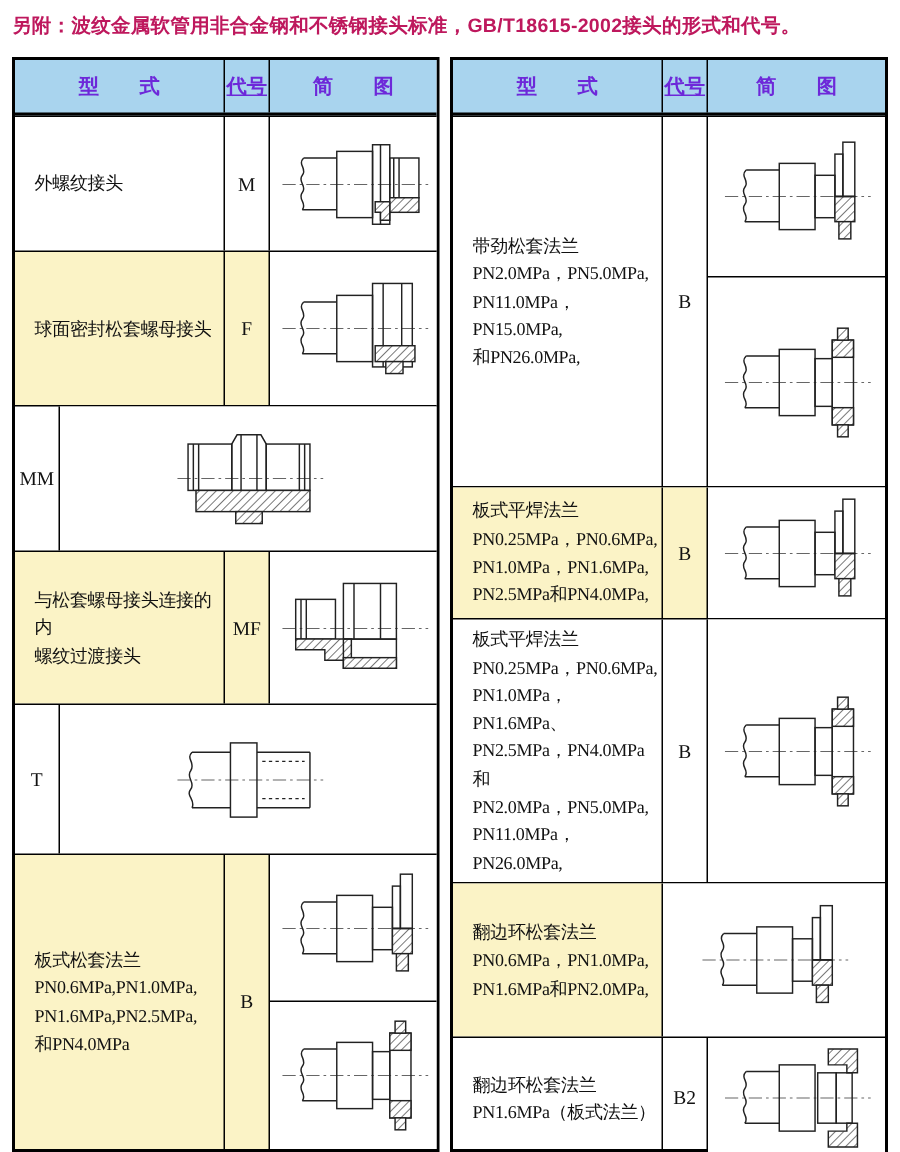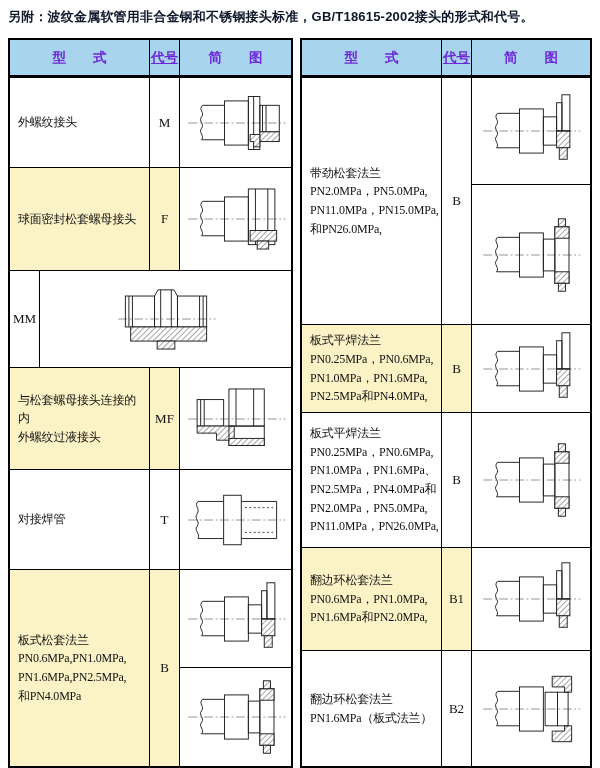--- a/index.html
+++ b/index.html
@@ -6,21 +6,21 @@
   html,body { background:#ffffff; }
   .page {
     position:relative; width:600px; height:768px;
     background:#ffffff; overflow:hidden;
     font-family:"Liberation Serif","DejaVu Serif",serif;
     color:#111;
   }
   .doc-title {
     position:absolute; top:8px; left:8px; width:586px;
     font-family:"Liberation Sans","DejaVu Sans",sans-serif;
-    font-weight:bold; font-size:13px; color:#0f172a; letter-spacing:0.2px;
+    font-weight:bold; font-size:13px; color:#be185d; letter-spacing:0.2px;
     white-space:nowrap;
   }
   .tables { position:absolute; top:38px; left:8px; display:flex; gap:7px; }
   .tbl {
     height:730px; border:2px solid #000; display:flex; flex-direction:column;
     background:#fff;
   }
   .tbl-left  { width:285px; }
   .tbl-right { width:292px; }
   .thead {
@@ -29,21 +29,21 @@
   }
   .th {
     display:flex; align-items:center; justify-content:center;
     font-size:13.5px; font-weight:600; color:#6d28d9;
   }
   .row { display:flex; border-top:1px solid #000; }
   .row:first-of-type { border-top:none; }
   .c-type {
     width:140px; border-right:1px solid #000;
     display:flex; align-items:center;
-    padding:4px 2px 4px 8px;
+    padding:4px 2px 4px 13px;
     font-size:12px; line-height:1.55; letter-spacing:-0.2px;
   }
   .c-type .tx { white-space:pre-line; }
   .c-code {
     width:30px; border-right:1px solid #000;
     display:flex; align-items:center; justify-content:center;
     font-size:13px;
   }
   .c-diag { flex:1; display:flex; flex-direction:column; background:#fff; }
   .dcell { flex:1; display:flex; align-items:center; justify-content:center; }
@@ -190,37 +190,34 @@
                 <use href="#g-cl"></use>
                 <use href="#g-mm"></use>
               </svg>
           </div>
         </div>
       </div>
 
       <div class="row" style="flex:0 0 102px">
         <div class="c-type hl">
             <span class="tx">与松套螺母接头连接的内
-外螺纹过液接头</span>
+螺纹过渡接头</span>
           </div>
         <div class="c-code hl">MF</div>
         <div class="c-diag">
           <div class="dcell">
             <svg class="diag" viewBox="0 0 120 90">
                 <use href="#g-cl"></use>
                 <use href="#g-mf"></use>
               </svg>
           </div>
         </div>
       </div>
 
       <div class="row" style="flex:0 0 100px">
-        <div class="c-type">
-            <span class="tx">对接焊管</span>
-          </div>
         <div class="c-code">T</div>
         <div class="c-diag">
           <div class="dcell">
             <svg class="diag" viewBox="0 0 120 90">
                 <use href="#g-cl"></use>
                 <use href="#g-t"></use>
               </svg>
           </div>
         </div>
       </div>
@@ -324,21 +321,20 @@
           </div>
         </div>
       </div>
 
       <div class="row" style="flex:0 0 103px">
         <div class="c-type hl">
             <span class="tx">翻边环松套法兰
 PN0.6MPa，PN1.0MPa,
 PN1.6MPa和PN2.0MPa,</span>
           </div>
-        <div class="c-code hl">B1</div>
         <div class="c-diag">
           <div class="dcell">
             <svg class="diag" viewBox="0 0 120 90">
                 <use href="#g-cl"></use>
                 <use href="#g-hose"></use>
                 <use href="#g-flg-plate"></use>
               </svg>
           </div>
         </div>
       </div>

